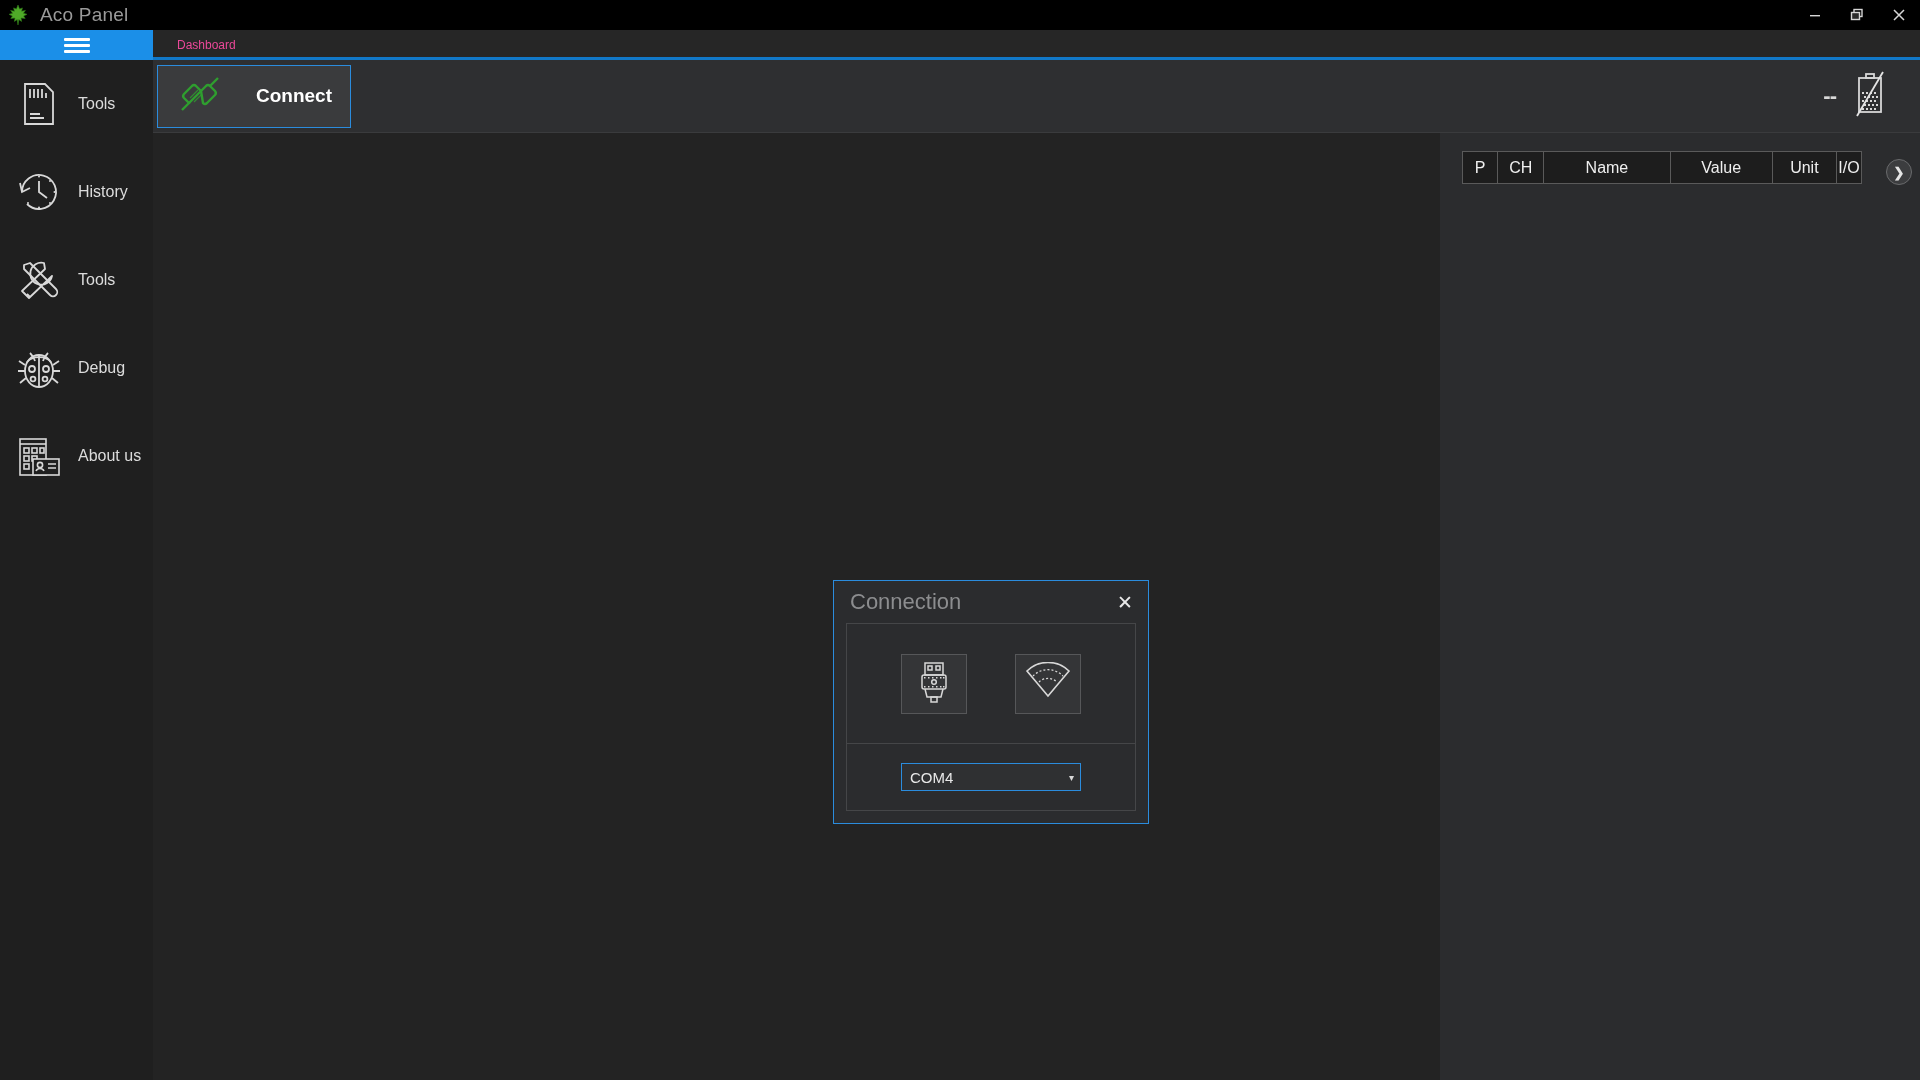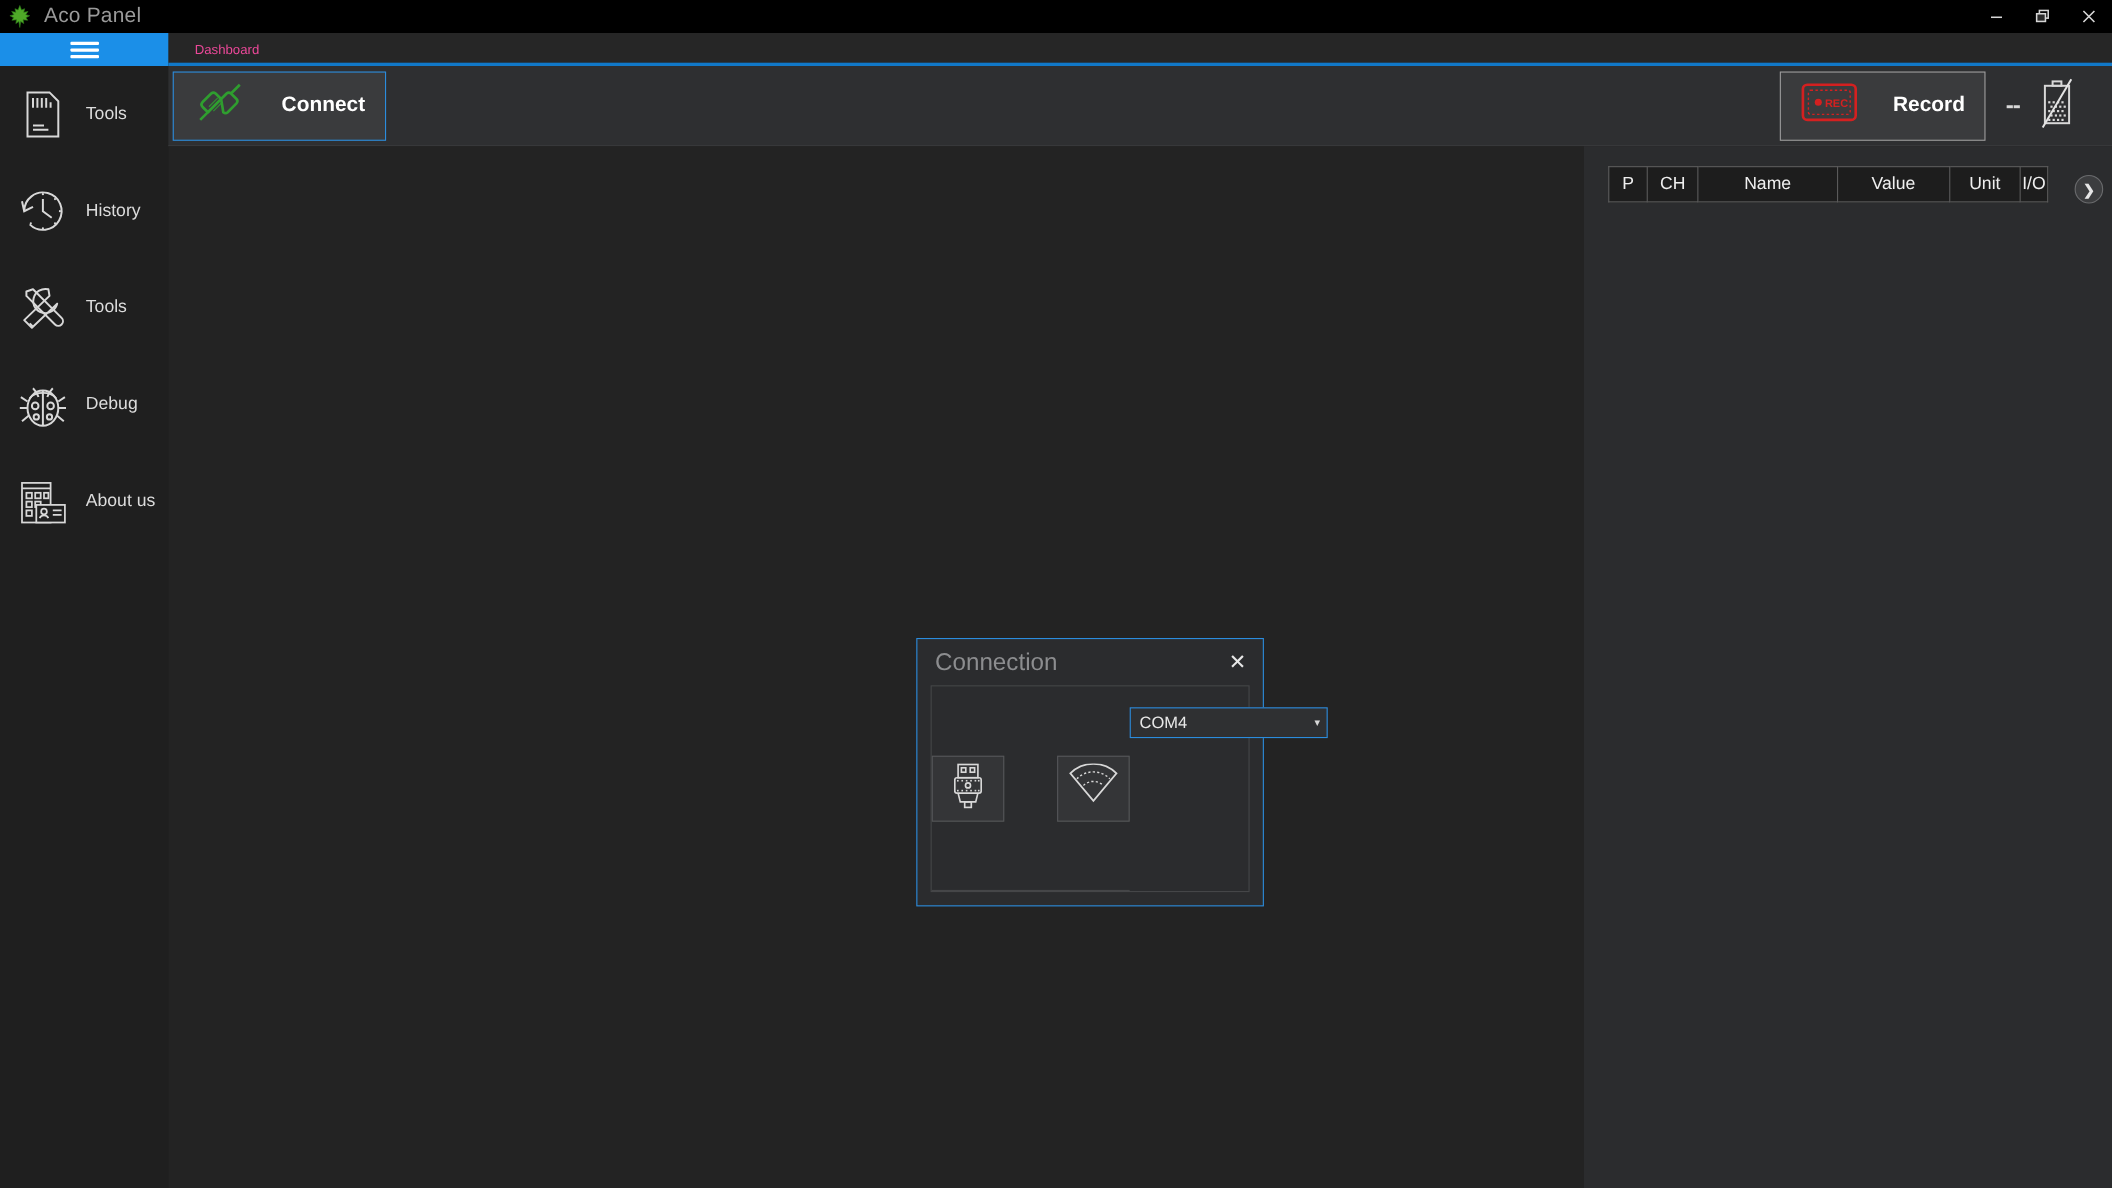--- a/index.html
+++ b/index.html
@@ -147,21 +147,21 @@
   .dlg-title .t { color: #8c8d8f; font-size: 22px; }
   .dlg-close {
     margin-left: auto; width: 30px; height: 30px;
     display:flex;align-items:center;justify-content:center;
     color: #e9e9e9; font-size: 19px;
   }
   .dlg-body {
     margin: 0 12px 12px 12px;
     border: 1px solid #454648;
     flex: 1 1 auto;
-    display: flex; 
+    display: flex; flex-direction: column;
   }
   .dlg-modes {
     flex: 1 1 auto;
     display: flex; align-items: center; justify-content: center; gap: 48px;
     border-bottom: 1px solid #454648;
   }
   .mode-btn {
     width: 66px; height: 60px;
     border: 1px solid #565759;
     background: #343537;
@@ -332,31 +332,20 @@
             </g>
             <g stroke="#2f9e2f" stroke-width="1.2" opacity=".8">
               <path d="M14 26 l8 -8 M18 30 l8 -8"></path>
             </g>
           </svg>
         </span>
         <span>Connect</span>
       </div>
 
       <div class="tb-right">
-        <div class="tb-btn rec">
-          <span>
-            <svg width="52" height="40" viewBox="0 0 52 40">
-              <rect x="2" y="4" width="48" height="32" rx="4" fill="none" stroke="#d42020" stroke-width="2.4"></rect>
-              <rect x="7" y="9" width="38" height="22" rx="2" fill="none" stroke="#d42020" stroke-width="1.3" stroke-dasharray="2.2 2.2"></rect>
-              <circle cx="16" cy="20" r="3.2" fill="#d42020"></circle>
-              <text x="22" y="24.6" font-family="Liberation Sans, sans-serif" font-size="10" font-weight="bold" fill="#d42020">REC</text>
-            </svg>
-          </span>
-          <span>Record</span>
-        </div>
 
         <div class="batt-wrap">
           <span class="batt-dash">--</span>
           <span>
             <svg width="36" height="48" viewBox="0 0 36 48">
               <g fill="none" stroke="#d8d8d8" stroke-width="1.8">
                 <rect x="7" y="8" width="22" height="34"></rect>
                 <rect x="14" y="4" width="8" height="4"></rect>
               </g>
               <g fill="#d8d8d8">

